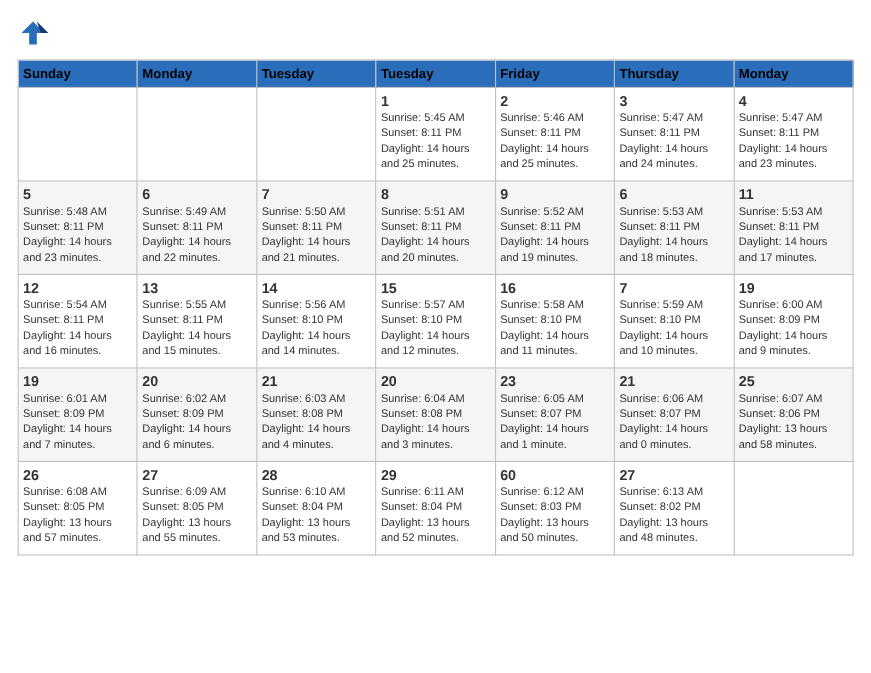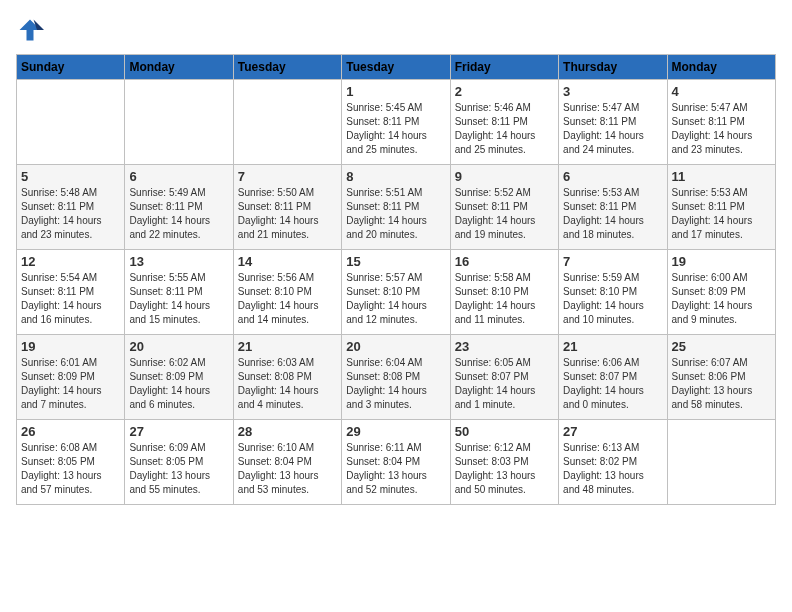--- a/index.html
+++ b/index.html
@@ -255,21 +255,21 @@
           </td>
           <td>
             <span class="day-number">28</span>
             <div class="day-info">Sunrise: 6:10 AM<br>Sunset: 8:04 PM<br>Daylight: 13 hours<br>and 53 minutes.</div>
           </td>
           <td>
             <span class="day-number">29</span>
             <div class="day-info">Sunrise: 6:11 AM<br>Sunset: 8:04 PM<br>Daylight: 13 hours<br>and 52 minutes.</div>
           </td>
           <td>
-            <span class="day-number">50</span>
+            <span class="day-number">60</span>
             <div class="day-info">Sunrise: 6:12 AM<br>Sunset: 8:03 PM<br>Daylight: 13 hours<br>and 50 minutes.</div>
           </td>
           <td>
             <span class="day-number">27</span>
             <div class="day-info">Sunrise: 6:13 AM<br>Sunset: 8:02 PM<br>Daylight: 13 hours<br>and 48 minutes.</div>
           </td>
           <td class="empty-cell"></td>
         </tr>
       </tbody>
   </table>

